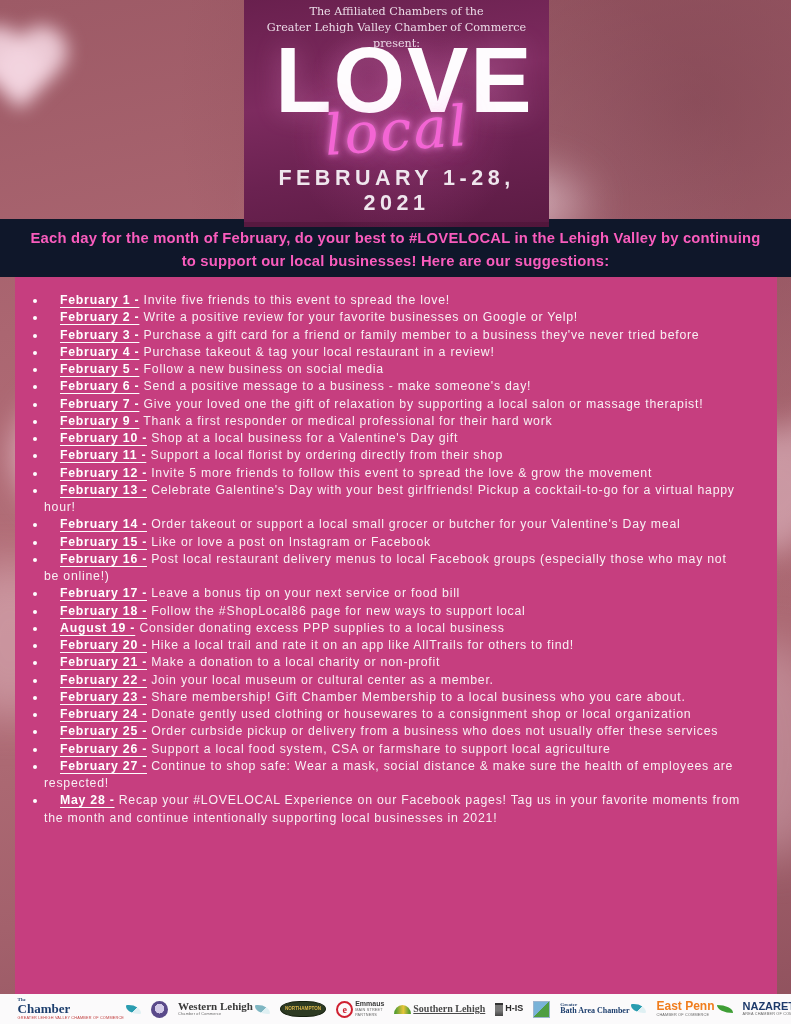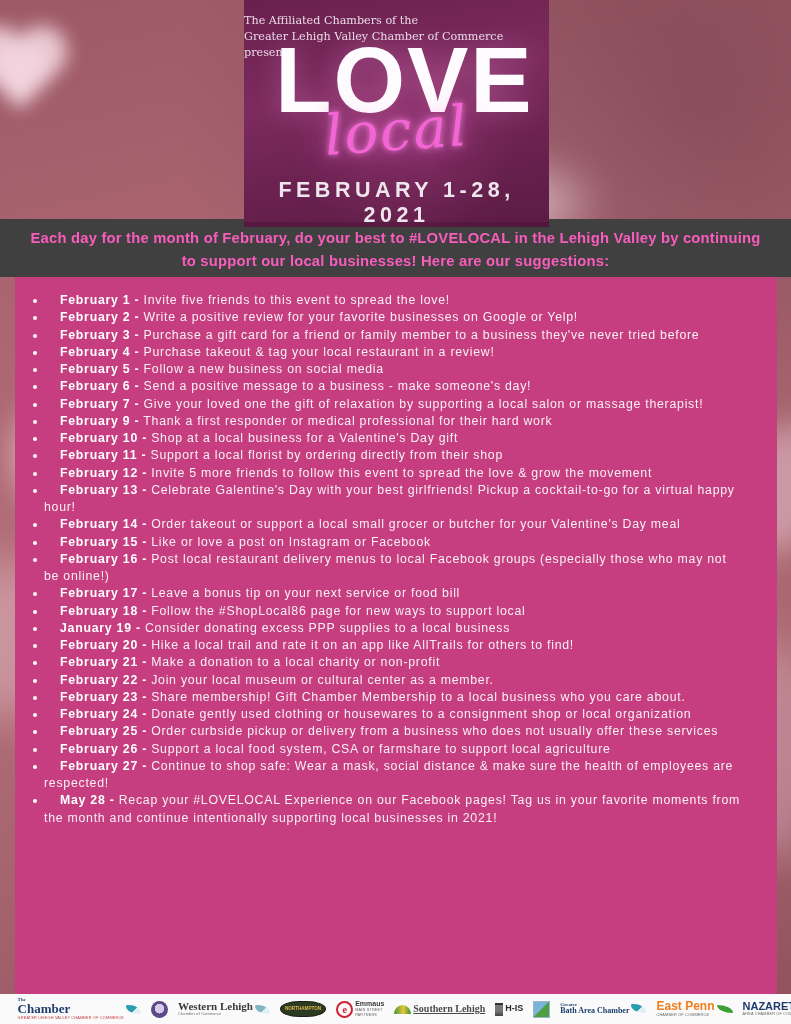--- a/index.html
+++ b/index.html
@@ -19,47 +19,47 @@
       border-radius:60px 60px 0 0;background:var(--c);}
   .heart::before{left:50%;transform-origin:0 100%;transform:rotate(-45deg);}
   .heart::after{left:0;transform-origin:100% 100%;transform:rotate(45deg);}
 
   
   .header-box{position:absolute;left:244px;top:0;width:305px;height:227px;z-index:3;
       background:linear-gradient(170deg,#69204e 0%,#7d2b5f 40%,#6b2251 68%,#5b1b43 100%);
       box-shadow:inset 0 -5px 0 rgba(70,18,50,.45);}
   .header-box::before{content:"";position:absolute;inset:0;
       background:radial-gradient(circle at 52% 58%, rgba(236,105,195,.20), transparent 55%);}
-  .presenter{position:relative;margin-top:13px;text-align:left;
+  .presenter{position:relative;margin-top:4px;text-align:center;
       font-family:"DejaVu Serif",serif;font-size:11.2px;line-height:16px;color:#eadbe6;}
   .love-title{position:absolute;top:34px;left:0;right:0;text-align:center;
       font-size:92px;font-weight:800;letter-spacing:2px;line-height:1;color:#fefcfe;
       text-shadow:0 0 26px rgba(250,160,225,.30);margin-left:16px;}
   .local-title{position:absolute;top:98px;left:0;right:0;text-align:center;
       font-family:"DejaVu Serif",serif;font-style:italic;font-weight:400;
       font-size:56px;color:#f365d4;transform:rotate(-4deg);letter-spacing:2px;
       text-shadow:0 0 6px rgba(248,130,225,.9),0 0 18px rgba(248,120,220,.6),0 0 34px rgba(248,120,220,.35);}
-  .date-range{position:absolute;top:178px;left:0;right:0;text-align:center;
+  .date-range{position:absolute;top:166px;left:0;right:0;text-align:center;
       font-size:21.5px;font-weight:700;letter-spacing:4.5px;color:#efe6ed;}
 
   
-  .intro-band{position:absolute;left:0;top:219px;width:791px;height:58px;background:#404040;z-index:2;}
+  .intro-band{position:absolute;left:0;top:219px;width:791px;height:58px;background:#0f172a;z-index:2;}
   .intro-band p{margin:0;text-align:center;font-size:14.8px;font-weight:700;
       color:#f95cbd;line-height:23px;letter-spacing:.2px;}
   .intro-band p:first-child{margin-top:8px;}
 
   
   .main-block{position:absolute;left:15px;top:277px;width:762px;height:717px;
       background:#c63e7f;z-index:2;}
   .main-block ul{list-style:none;margin:0;padding:15px 24px 0 16px;width:709px;}
   .main-block li{position:relative;padding-left:13px;color:#f8f0f4;
       font-size:12.3px;line-height:17.25px;letter-spacing:.75px;}
   .main-block li::before{content:"";position:absolute;left:2px;top:7px;width:4px;height:4px;
       border-radius:50%;background:#fff;}
-  .main-block .date{font-weight:700;color:#ffffff;
+  .main-block .date{font-weight:700;color:#ffffff;text-decoration:underline;
       text-underline-offset:2.5px;text-decoration-thickness:1.3px;padding-left:16px;}
 
   
   .footer{position:absolute;left:0;top:994px;width:791px;height:30px;background:#fbfafb;
       z-index:2;display:flex;align-items:center;justify-content:center;gap:10px;padding-left:24px;}
   .logo{display:flex;align-items:center;gap:2px;}
   .ltext{display:flex;flex-direction:column;align-items:flex-start;}
   .lprefix{font-size:5px;line-height:1;color:inherit;font-weight:700;}
   .lmain{font-size:9px;font-weight:700;line-height:1.05;white-space:nowrap;}
   .lsub{display:block;font-size:3.8px;line-height:1.3;color:#666;white-space:nowrap;letter-spacing:.2px;}
@@ -126,21 +126,21 @@
         <li><span class="date">February 9 -</span> Thank a first responder or medical professional for their hard work</li>
         <li><span class="date">February 10 -</span> Shop at a local business for a Valentine's Day gift</li>
         <li><span class="date">February 11 -</span> Support a local florist by ordering directly from their shop</li>
         <li><span class="date">February 12 -</span> Invite 5 more friends to follow this event to spread the love &amp; grow the movement</li>
         <li><span class="date">February 13 -</span> Celebrate Galentine's Day with your best girlfriends! Pickup a cocktail-to-go for a virtual happy hour!</li>
         <li><span class="date">February 14 -</span> Order takeout or support a local small grocer or butcher for your Valentine's Day meal</li>
         <li><span class="date">February 15 -</span> Like or love a post on Instagram or Facebook</li>
         <li><span class="date">February 16 -</span> Post local restaurant delivery menus to local Facebook groups (especially those who may not be online!)</li>
         <li><span class="date">February 17 -</span> Leave a bonus tip on your next service or food bill</li>
         <li><span class="date">February 18 -</span> Follow the #ShopLocal86 page for new ways to support local</li>
-        <li><span class="date">January 19 -</span> Consider donating excess PPP supplies to a local business</li>
+        <li><span class="date">August 19 -</span> Consider donating excess PPP supplies to a local business</li>
         <li><span class="date">February 20 -</span> Hike a local trail and rate it on an app like AllTrails for others to find!</li>
         <li><span class="date">February 21 -</span> Make a donation to a local charity or non-profit</li>
         <li><span class="date">February 22 -</span> Join your local museum or cultural center as a member.</li>
         <li><span class="date">February 23 -</span> Share membership! Gift Chamber Membership to a local business who you care about.</li>
         <li><span class="date">February 24 -</span> Donate gently used clothing or housewares to a consignment shop or local organization</li>
         <li><span class="date">February 25 -</span> Order curbside pickup or delivery from a business who does not usually offer these services</li>
         <li><span class="date">February 26 -</span> Support a local food system, CSA or farmshare to support local agriculture</li>
         <li><span class="date">February 27 -</span> Continue to shop safe: Wear a mask, social distance &amp; make sure the health of employees are respected!</li>
         <li><span class="date">May 28 -</span> Recap your #LOVELOCAL Experience on our Facebook pages! Tag us in your favorite moments from the month and continue intentionally supporting local businesses in 2021!</li>
       </ul>

